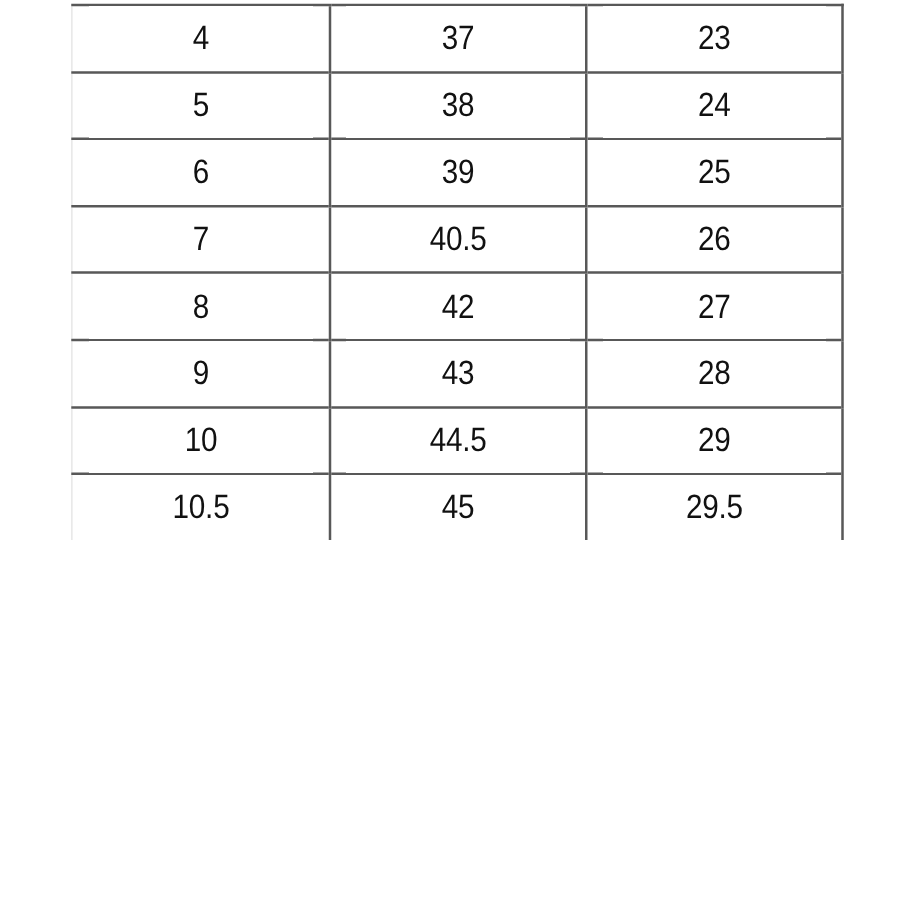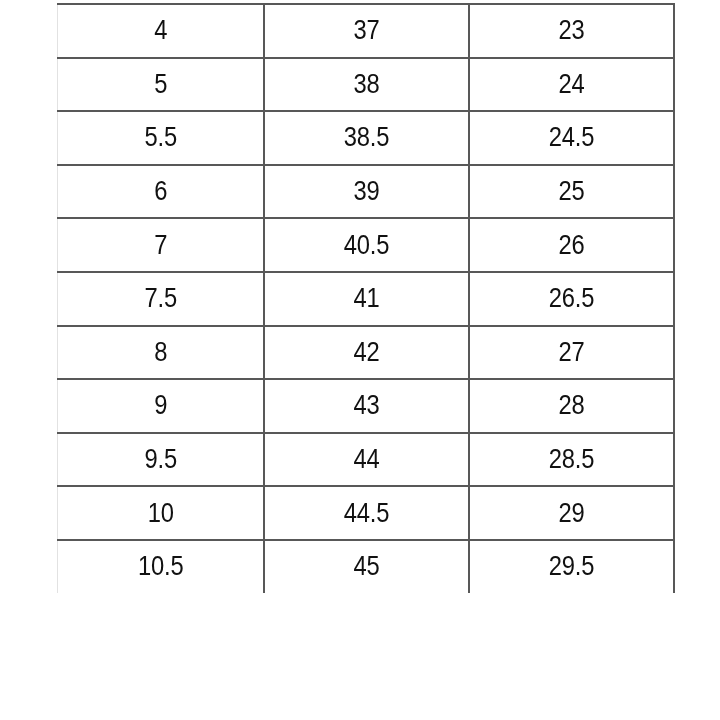--- a/index.html
+++ b/index.html
@@ -87,53 +87,38 @@
           <td class="cell-col-0"><span class="cell-text">4</span></td>
           <td class="cell-col-1"><span class="cell-text">37</span></td>
           <td class="cell-col-2"><span class="cell-text">23</span></td>
         </tr>
         <tr>
           <td class="cell-col-0"><span class="cell-text">5</span></td>
           <td class="cell-col-1"><span class="cell-text">38</span></td>
           <td class="cell-col-2"><span class="cell-text">24</span></td>
         </tr>
         <tr>
-          <td class="cell-col-0"><span class="cell-text">5.5</span></td>
-          <td class="cell-col-1"><span class="cell-text">38.5</span></td>
-          <td class="cell-col-2"><span class="cell-text">24.5</span></td>
-        </tr>
-        <tr>
           <td class="cell-col-0"><span class="cell-text">6</span></td>
           <td class="cell-col-1"><span class="cell-text">39</span></td>
           <td class="cell-col-2"><span class="cell-text">25</span></td>
         </tr>
         <tr>
           <td class="cell-col-0"><span class="cell-text">7</span></td>
           <td class="cell-col-1"><span class="cell-text">40.5</span></td>
           <td class="cell-col-2"><span class="cell-text">26</span></td>
         </tr>
         <tr>
-          <td class="cell-col-0"><span class="cell-text">7.5</span></td>
-          <td class="cell-col-1"><span class="cell-text">41</span></td>
-          <td class="cell-col-2"><span class="cell-text">26.5</span></td>
-        </tr>
-        <tr>
           <td class="cell-col-0"><span class="cell-text">8</span></td>
           <td class="cell-col-1"><span class="cell-text">42</span></td>
           <td class="cell-col-2"><span class="cell-text">27</span></td>
         </tr>
         <tr>
           <td class="cell-col-0"><span class="cell-text">9</span></td>
           <td class="cell-col-1"><span class="cell-text">43</span></td>
           <td class="cell-col-2"><span class="cell-text">28</span></td>
-        </tr>
-        <tr>
-          <td class="cell-col-0"><span class="cell-text">9.5</span></td>
-          <td class="cell-col-1"><span class="cell-text">44</span></td>
-          <td class="cell-col-2"><span class="cell-text">28.5</span></td>
         </tr>
         <tr>
           <td class="cell-col-0"><span class="cell-text">10</span></td>
           <td class="cell-col-1"><span class="cell-text">44.5</span></td>
           <td class="cell-col-2"><span class="cell-text">29</span></td>
         </tr>
         <tr>
           <td class="cell-col-0"><span class="cell-text">10.5</span></td>
           <td class="cell-col-1"><span class="cell-text">45</span></td>
           <td class="cell-col-2"><span class="cell-text">29.5</span></td>

